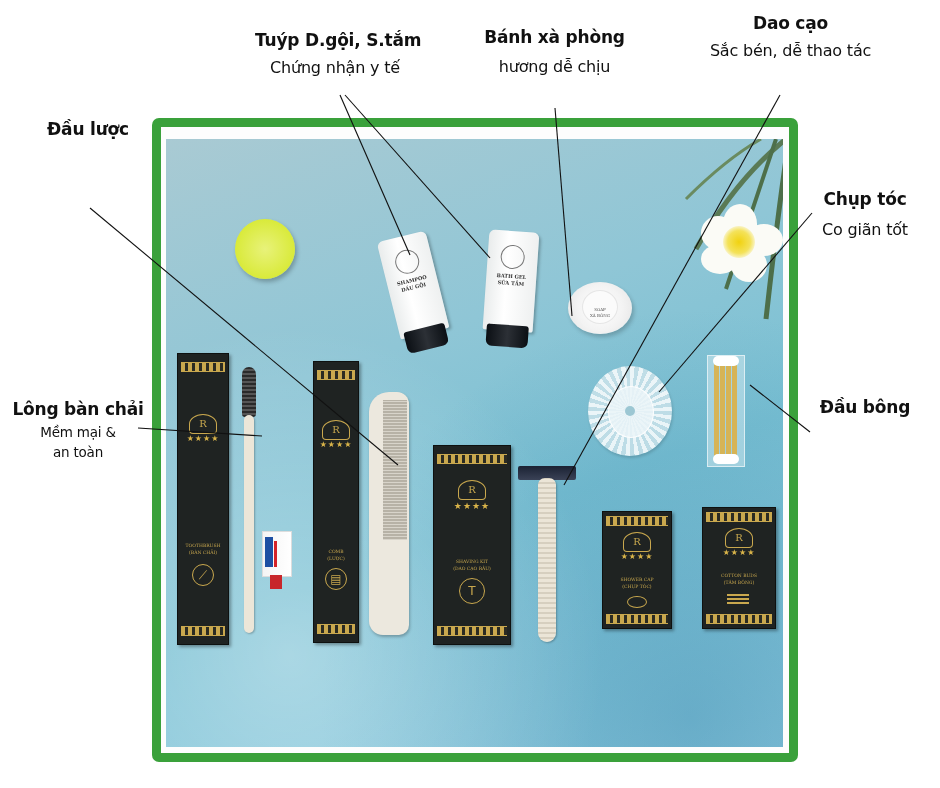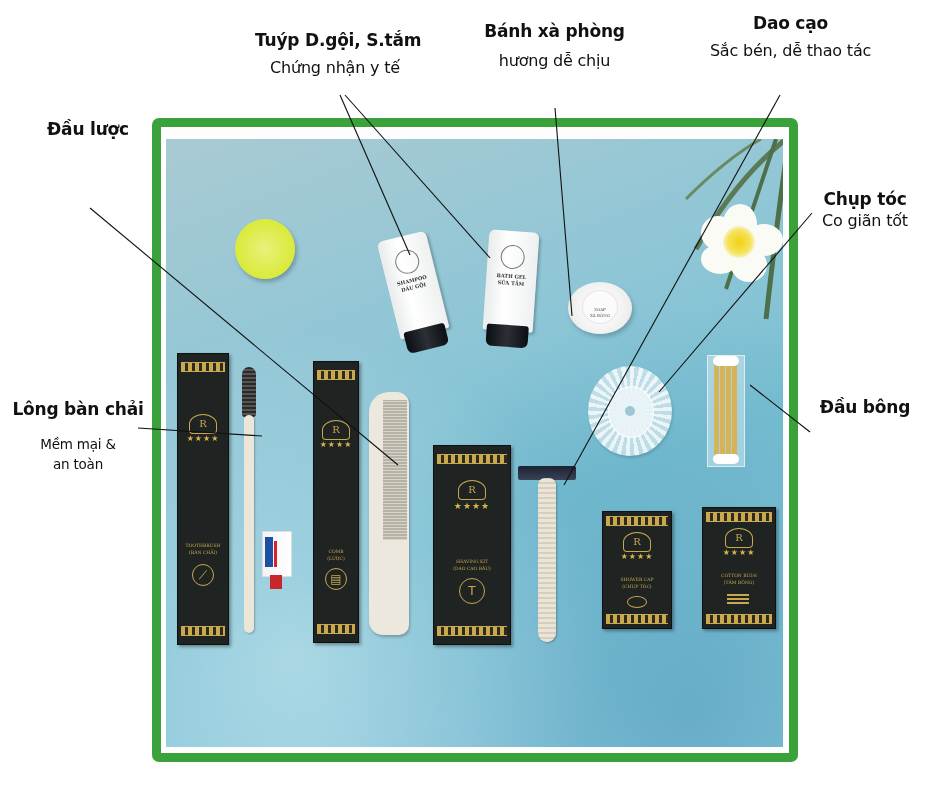--- a/index.html
+++ b/index.html
@@ -30,44 +30,44 @@
   svg.lines{position:absolute;left:0;top:0;width:940px;height:788px;pointer-events:none;}
 </style>
 </head>
 <body>
 
 <div class="label" style="left:255px;top:29px;width:160px;">
   <div class="title">Tuýp D.gội, S.tắm</div>
   <div class="desc">Chứng nhận y tế</div>
 </div>
 
-<div class="label" style="left:462px;top:20px;width:185px;">
+<div class="label" style="left:462px;top:26px;width:185px;">
   <div class="title">Bánh xà phòng</div>
   <div class="desc" style="margin-top:8px;">
     <div>hương dễ chịu</div>
   </div>
 </div>
 
 <div class="label" style="left:698px;top:12px;width:185px;">
   <div class="title">Dao cạo</div>
   <div class="desc">Sắc bén, dễ thao tác</div>
 </div>
 
 <div class="label" style="left:18px;top:118px;width:140px;">
   <div class="title">Đầu lược</div>
 </div>
 
 <div class="label" style="left:805px;top:188px;width:120px;">
   <div class="title">Chụp tóc</div>
-  <div class="desc" style="margin-top:0;">Co giãn tốt</div>
+  <div class="desc" style="margin-top:9px;">Co giãn tốt</div>
 </div>
 
 <div class="label" style="left:8px;top:398px;width:140px;">
   <div class="title">Lông bàn chải</div>
-  <div class="desc small" style="margin-top:14px;">
+  <div class="desc small" style="margin-top:2px;">
     <div>Mềm mại &amp;</div>
     <div>an toàn</div>
   </div>
 </div>
 
 <div class="label" style="left:800px;top:396px;width:130px;">
   <div class="title">Đầu bông</div>
 </div>
 
 <div class="frame">

